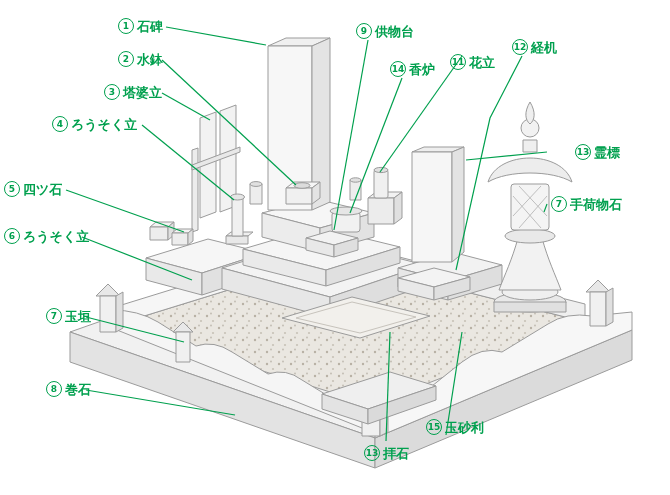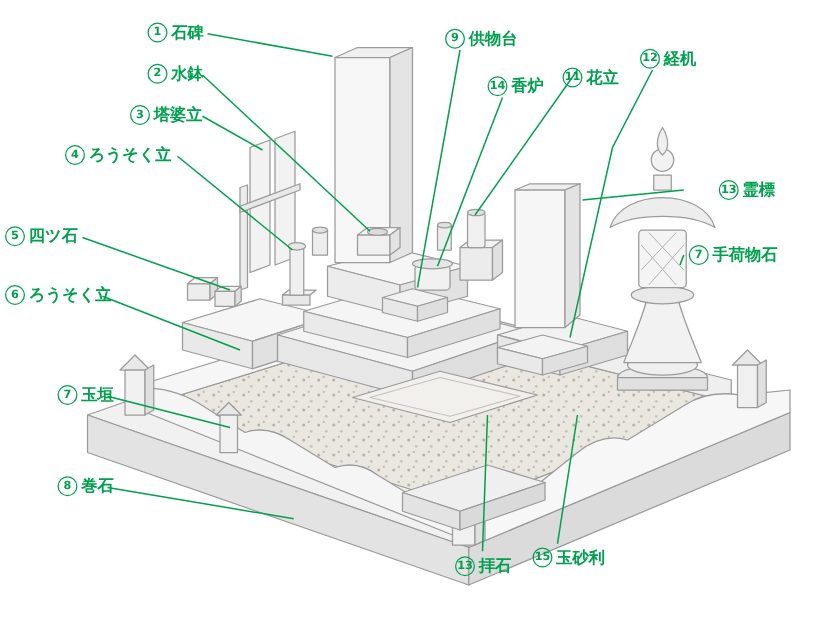--- a/index.html
+++ b/index.html
@@ -287,21 +287,21 @@
     <span>経机</span>
   </div>
   <div class="label" style="left:575px; top:144px">
     <span class="num">13</span>
     <span>霊標</span>
   </div>
   <div class="label" style="left:551px; top:196px">
     <span class="num">7</span>
     <span>手荷物石</span>
   </div>
-  <div class="label" style="left:426px; top:438px">
+  <div class="label" style="left:426px; top:419px">
     <span class="num">15</span>
     <span>玉砂利</span>
   </div>
   <div class="label" style="left:364px; top:445px">
     <span class="num">13</span>
     <span>拝石</span>
   </div>
 
 </div>
 

